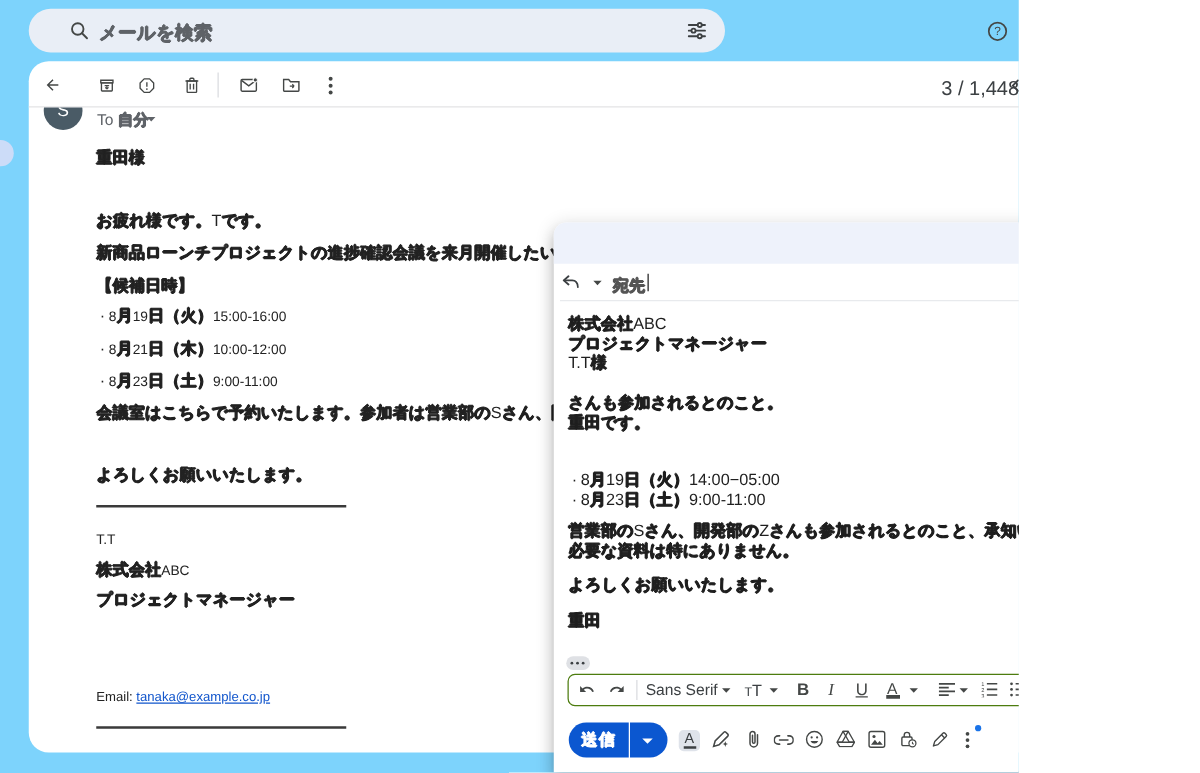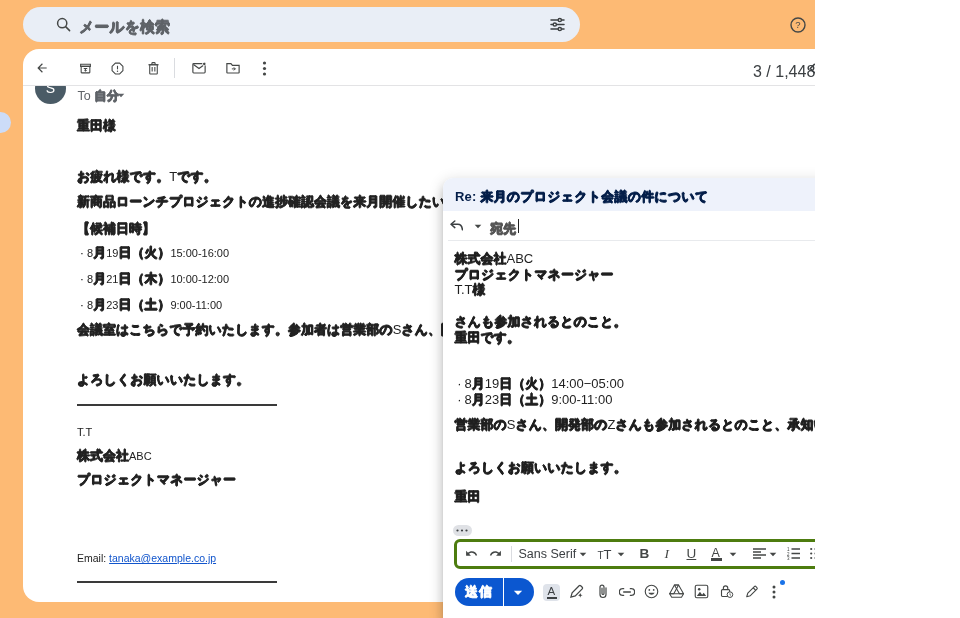--- a/index.html
+++ b/index.html
@@ -1,15 +1,15 @@
 <!DOCTYPE html>
 <html><head><meta charset="utf-8">
 <style>
 html,body{margin:0;padding:0}
-#stage{position:relative;width:815px;height:618px;background:#fdba74;overflow:hidden;
+#stage{position:relative;width:815px;height:618px;background:#7dd3fc;overflow:hidden;
   font-family:"Liberation Sans",sans-serif;-webkit-font-smoothing:antialiased}
 .abs{position:absolute}
 .ln{position:absolute;white-space:nowrap;color:#222;font-size:13px;line-height:13px}
 .jp,.dbody,.cjk{-webkit-text-stroke:0.55px;text-shadow:0.8px 0 currentColor,-0.8px 0 currentColor,0 0.8px currentColor,0 -0.8px currentColor}
 .lat{font-size:11px;-webkit-text-stroke:0 !important;text-shadow:none !important}
 .nosh{-webkit-text-stroke:0 !important;text-shadow:none !important}
 .mdot{display:inline-block;width:10px;text-align:center;-webkit-text-stroke:0 !important;text-shadow:none !important}
 svg{display:block}
 
 #search{left:23px;top:7px;width:557px;height:35px;border-radius:17.5px;background:#e9eef6}
@@ -19,21 +19,21 @@
 #cardhead{position:absolute;left:0;top:0;width:100%;height:36px}
 #carddiv{position:absolute;left:0;top:36px;width:100%;height:1px;background:#e3e3e5}
 #mailbody{position:absolute;left:0;top:37px;width:894px;height:516px;overflow:hidden}
 
 #dialog{left:443px;top:178px;width:464px;height:440px;background:#fff;border-radius:10px 10px 0 0;
   box-shadow:0 8px 10px 1px rgba(0,0,0,.14),0 3px 14px 2px rgba(0,0,0,.12),0 5px 5px -3px rgba(0,0,0,.2)}
 #dhead{position:absolute;left:0;top:0;width:100%;height:33px;background:#eef2fb;border-radius:10px 10px 0 0}
 #dtitle{position:absolute;left:12px;top:10px;font-size:13px;color:#041e49;letter-spacing:.2px}
 .dbody{position:absolute;white-space:nowrap;color:#1f1f1f;font-size:13px;line-height:13px}
 
-#fmtbar{position:absolute;left:10.5px;top:360.5px;width:442px;height:24px;border:3px solid #4d7c0f;border-radius:6px;background:#fff}
+#fmtbar{position:absolute;left:10.5px;top:360.5px;width:442px;height:24px;border:1px solid #4d7c0f;border-radius:6px;background:#fff}
 .ic{position:absolute}
 .vsep{position:absolute;width:1px;background:#dadce0}
 
 #send1{position:absolute;left:12px;top:400px;width:48px;height:28px;background:#0b57d0;border-radius:14px 0 0 14px;color:#fff;font-size:13px;text-align:center;line-height:28px;letter-spacing:1px}
 #send2{position:absolute;left:61px;top:400px;width:30px;height:28px;background:#0b57d0;border-radius:0 14px 14px 0}
 .dash{position:absolute;height:2px;background:#3a3a3a;width:200px}
 </style></head>
 <body>
 <div id="stage">
 
@@ -202,21 +202,20 @@
         <path d="M7 8.2c-3.1 0-5.2 1.6-5.2 3.9 0 1.6.9 2.4 2.4 2.4h5.6c1.5 0 2.4-.8 2.4-2.4 0-2.3-2.1-3.9-5.2-3.9z" fill="#2f6bff"></path>
       </svg>
   <div class="abs" style="left:931px;top:234px;width:17px;height:1px;background:#dadce0"></div>
   <svg class="abs" style="left:933px;top:263px" width="14" height="14" viewBox="0 0 14 14">
         <path d="M7 1v12M1 7h12" stroke="#3c4043" stroke-width="1.6" stroke-linecap="round"></path>
       </svg>
 </div>
 
 <div id="dialog" class="abs">
   <div id="dhead"></div>
-  <div id="dtitle"><b>Re:</b> <span class="cjk">来月のプロジェクト会議の件について</span></div>
   <div class="abs" style="left:414px;top:20px;width:9px;height:2px;background:#444746"></div>
   <svg class="abs" style="left:428px;top:12px" width="11" height="11" viewBox="0 0 11 11">
         <path d="M2.2 8.8 8.8 2.2" stroke="#444746" stroke-width="1.6"></path>
         <path d="M5.6 1.3h4.1v4.1z" fill="#444746"></path>
         <path d="M5.4 9.7H1.3V5.6z" fill="#444746"></path>
       </svg>
   <svg class="abs" style="left:443px;top:12px" width="11" height="11" viewBox="0 0 11 11" stroke="#444746" stroke-width="1.3">
         <path d="M1.5 1.5 9.5 9.5M9.5 1.5 1.5 9.5"></path>
       </svg>
 
@@ -233,20 +232,21 @@
   <div class="abs" style="left:4.5px;top:62px;width:455px;height:1px;background:#e8eaed"></div>
 
   <div class="dbody jp" style="left:11.5px;top:74px">株式会社<span class="nosh">ABC</span></div>
   <div class="dbody jp" style="left:11.5px;top:89.5px">プロジェクトマネージャー</div>
   <div class="dbody jp" style="left:11.5px;top:105px"><span class="nosh">T.T</span>様</div>
   <div class="dbody jp" style="left:11.5px;top:136.5px">さんも参加されるとのこと。</div>
   <div class="dbody jp" style="left:11.5px;top:153px">重田です。</div>
   <div class="dbody jp" style="left:11.5px;top:199px"><span class="mdot">·</span><span class="nosh">8</span>月<span class="nosh">19</span>日（火）<span class="nosh">14:00−05:00</span></div>
   <div class="dbody jp" style="left:11.5px;top:214.5px"><span class="mdot">·</span><span class="nosh">8</span>月<span class="nosh">23</span>日（土）<span class="nosh">9:00-11:00</span></div>
   <div class="dbody jp" style="left:11.5px;top:240px">営業部の<span class="nosh">S</span>さん、開発部の<span class="nosh">Z</span>さんも参加されるとのこと、承知いたしました。</div>
+  <div class="dbody jp" style="left:11.5px;top:255.5px">必要な資料は特にありません。</div>
   <div class="dbody jp" style="left:11.5px;top:283px">よろしくお願いいたします。</div>
   <div class="dbody jp" style="left:11.5px;top:311.5px">重田</div>
 
   <div class="abs" style="left:9.5px;top:347px;width:19px;height:10.5px;border-radius:5.5px;background:#dfe1e5"></div>
   <svg class="abs" style="left:13px;top:351px" width="12" height="3" viewBox="0 0 12 3" fill="#3c4043">
         <circle cx="1.5" cy="1.5" r="1.1"></circle>
         <circle cx="6" cy="1.5" r="1.1"></circle>
         <circle cx="10.5" cy="1.5" r="1.1"></circle>
       </svg>
 

